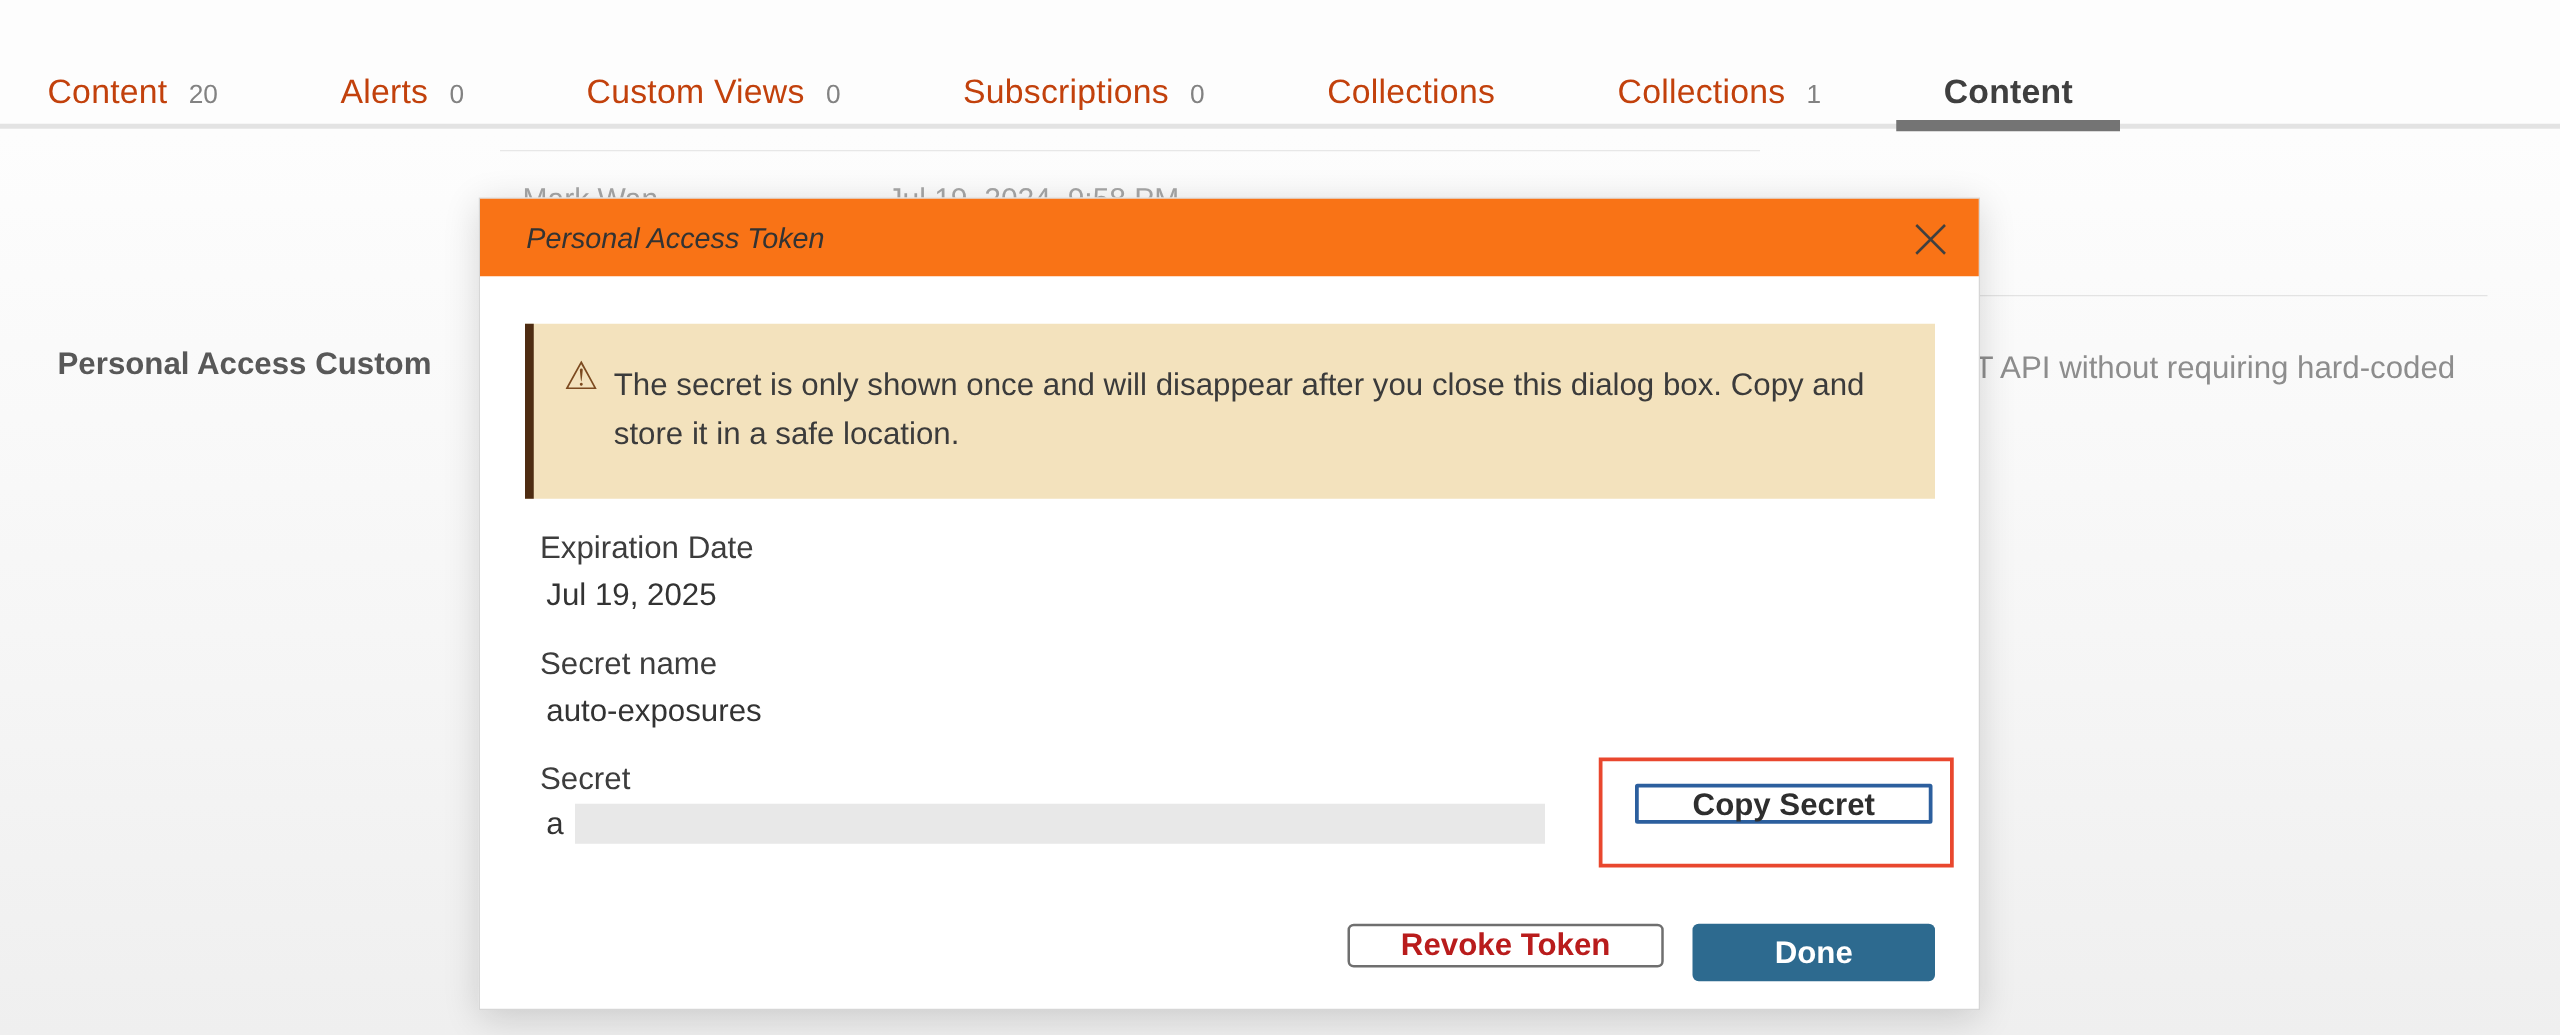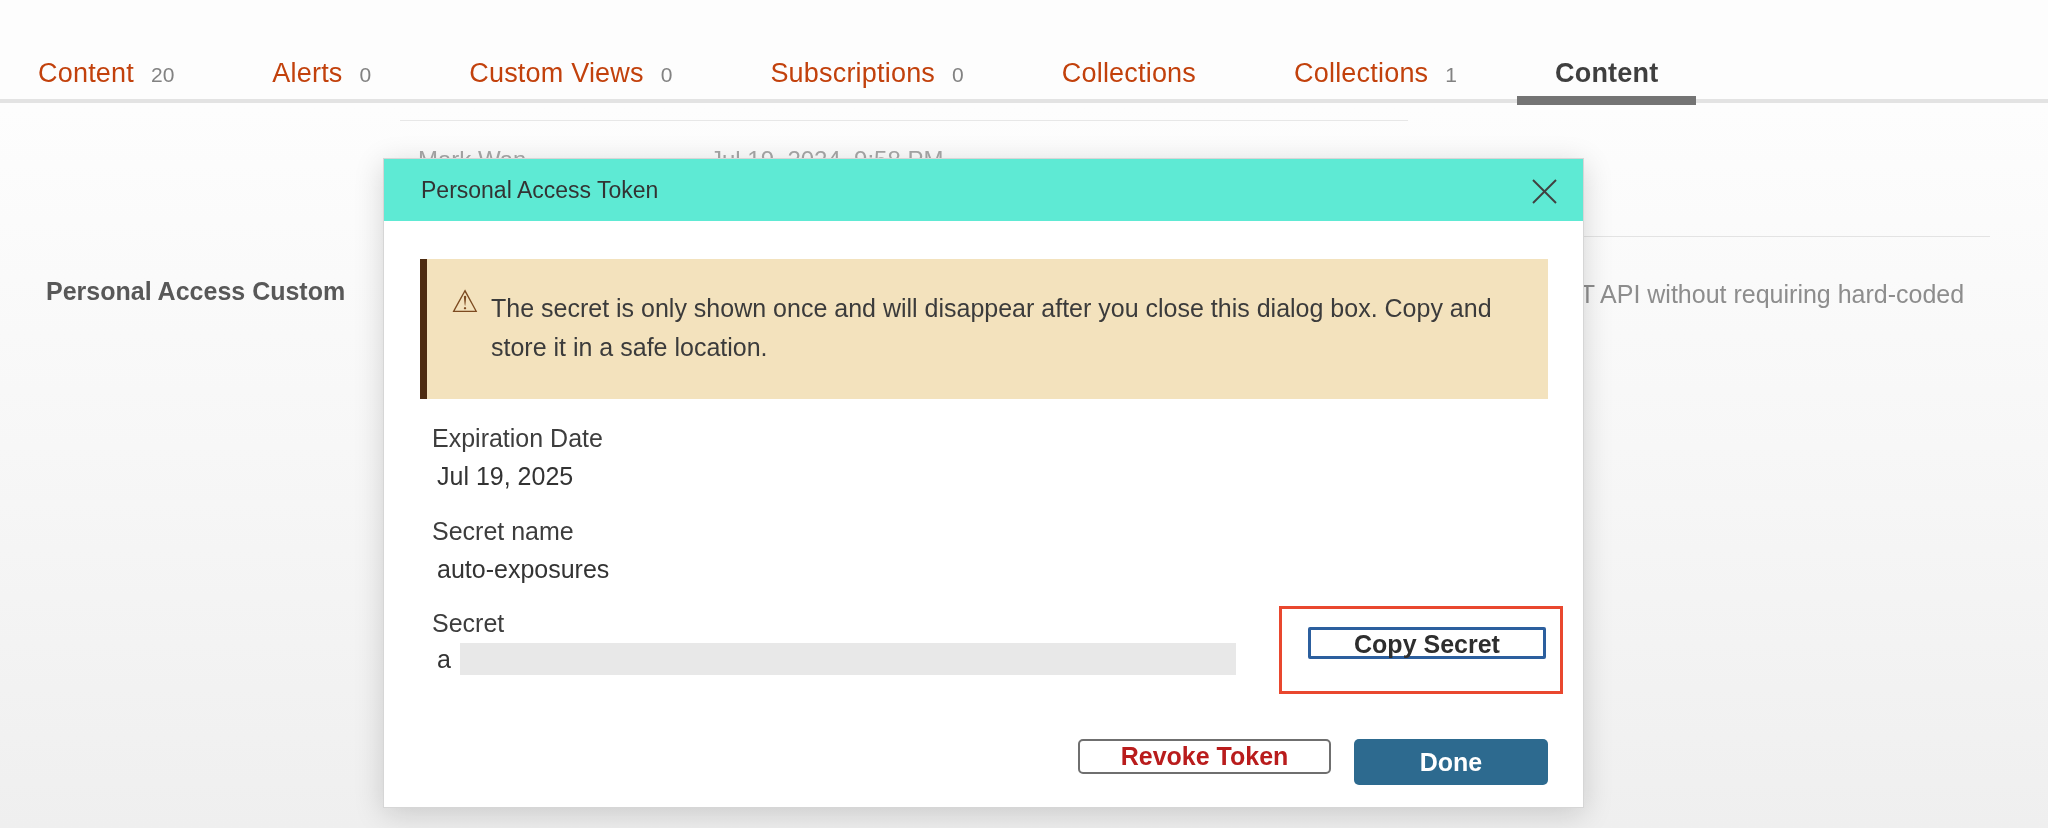--- a/index.html
+++ b/index.html
@@ -37,21 +37,21 @@
   .section-divider { position:absolute; top:236px; left:1450px; width:540px;
     height:1px; background:#e3e3e3; z-index:1; }
   .pat-desc { position:absolute; top:280px; left:1563px; font-size:25px;
     color:#8d8d8d; white-space:nowrap; z-index:1; }
 
   
   .modal { position:absolute; top:158px; left:383px; width:1201px; height:650px;
     background:#ffffff; border:1px solid #d6d6d6;
     box-shadow:0 6px 28px rgba(0,0,0,0.16); z-index:10; }
   .modal-header { position:absolute; top:0; left:0; right:0; height:62px;
-    background:#5eead4; }
+    background:#f97316;font-style:italic; }
   .modal-title { position:absolute; left:37px; top:0; line-height:62px;
     font-size:23px; color:#333333; }
   .modal-close { position:absolute; top:15px; right:22px; width:34px; height:34px;
     background:none; border:none; cursor:pointer; display:flex;
     align-items:center; justify-content:center; }
 
   .warn-banner { position:absolute; top:100px; left:36px; width:1128px; height:140px;
     background:#f3e2bd; border-left:7px solid #4e2c12; }
   .warn-icon { position:absolute; left:24px; top:24px; font-size:31px;
     color:#7c4a20; }

